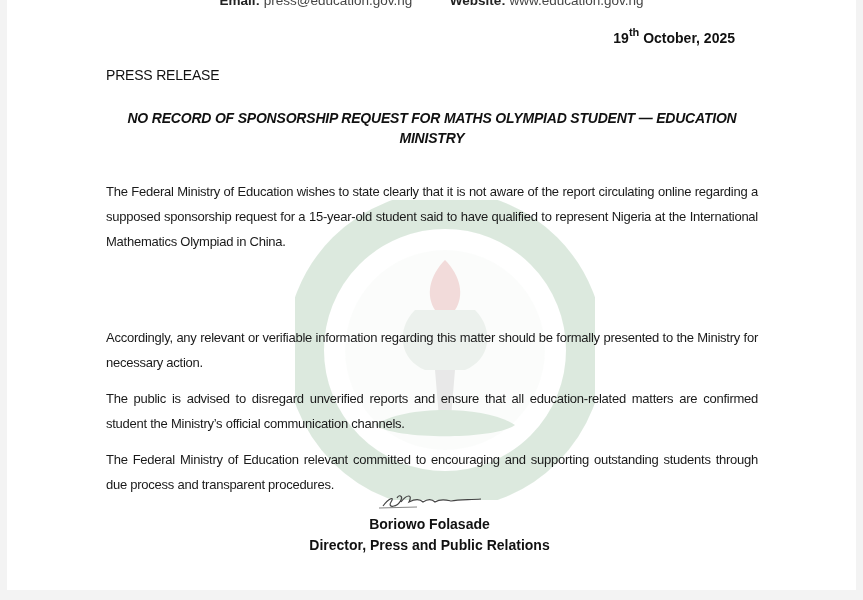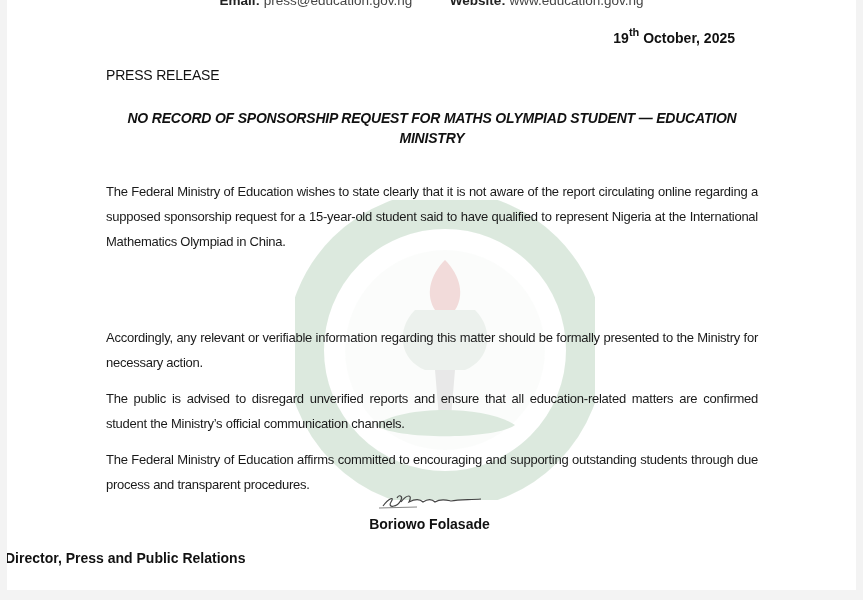--- a/index.html
+++ b/index.html
@@ -58,21 +58,21 @@
     .signature {
       position: absolute; left: 370px; top: 488px; width: 110px; height: 24px;
     }
     .sig-name {
       position: absolute; top: 516px; left: 0; width: 849px; padding-left: 0;
       text-align: center; font-weight: bold; font-size: 14px; color: #111;
     }
     .sig-name span { display: inline-block; transform: translateX(-2px); }
     .sig-title {
       position: absolute; top: 537px; left: 0; width: 849px;
-      text-align: left; font-weight: bold; font-size: 14px; color: #111; margin-top: 13px;
+      text-align: center; font-weight: bold; font-size: 14px; color: #111;
     }
     .sig-title span { display: inline-block; transform: translateX(-2px); }
   </style>
 </head>
 <body>
 
 <div class="page">
 
   <svg class="watermark" viewBox="0 0 300 300">
     <circle cx="150" cy="150" r="140" fill="none" stroke="#2e7d3a" stroke-width="38"></circle>
@@ -88,21 +88,21 @@
 
   <div class="date"><span>19</span><sup>th</sup> <span>October, 2025</span></div>
 
   <div class="label-pr">PRESS RELEASE</div>
 
   <div class="headline">NO  RECORD OF SPONSORSHIP REQUEST FOR MATHS OLYMPIAD STUDENT — EDUCATION MINISTRY</div>
 
   <p class="body-text p1">The Federal Ministry of Education wishes to state clearly that it is not aware of the report circulating online regarding a supposed sponsorship request for a 15-year-old student said to have qualified to represent Nigeria at the International Mathematics Olympiad in China.</p>
   <p class="body-text p3">Accordingly, any relevant or verifiable information regarding this matter should be formally presented to the Ministry for necessary action.</p>
   <p class="body-text p4">The public is advised to disregard unverified reports and ensure that all education-related matters are confirmed student the Ministry’s official communication channels.</p>
-  <p class="body-text p5"> The Federal Ministry of Education affirms committed to encouraging and supporting outstanding students through due process and transparent procedures.</p>
+  <p class="body-text p5"> The Federal Ministry of Education relevant committed to encouraging and supporting outstanding students through due process and transparent procedures.</p>
 
   <svg class="signature" viewBox="0 0 110 24">
     <path d="M6 18 C12 10 18 8 14 14 C10 20 20 20 24 12 C26 8 22 6 20 10 M24 14 C30 6 36 6 32 14 C40 10 44 12 46 14 C52 10 56 12 58 14 C64 10 70 12 74 13 C82 11 92 12 104 11" fill="none" stroke="#444" stroke-width="1.2"></path>
     <path d="M2 20 L40 19" fill="none" stroke="#666" stroke-width="0.8"></path>
   </svg>
 
   <div class="sig-name"><span>Boriowo Folasade</span></div>
   <div class="sig-title"><span>Director, Press and Public Relations</span></div>
 </div>
 

